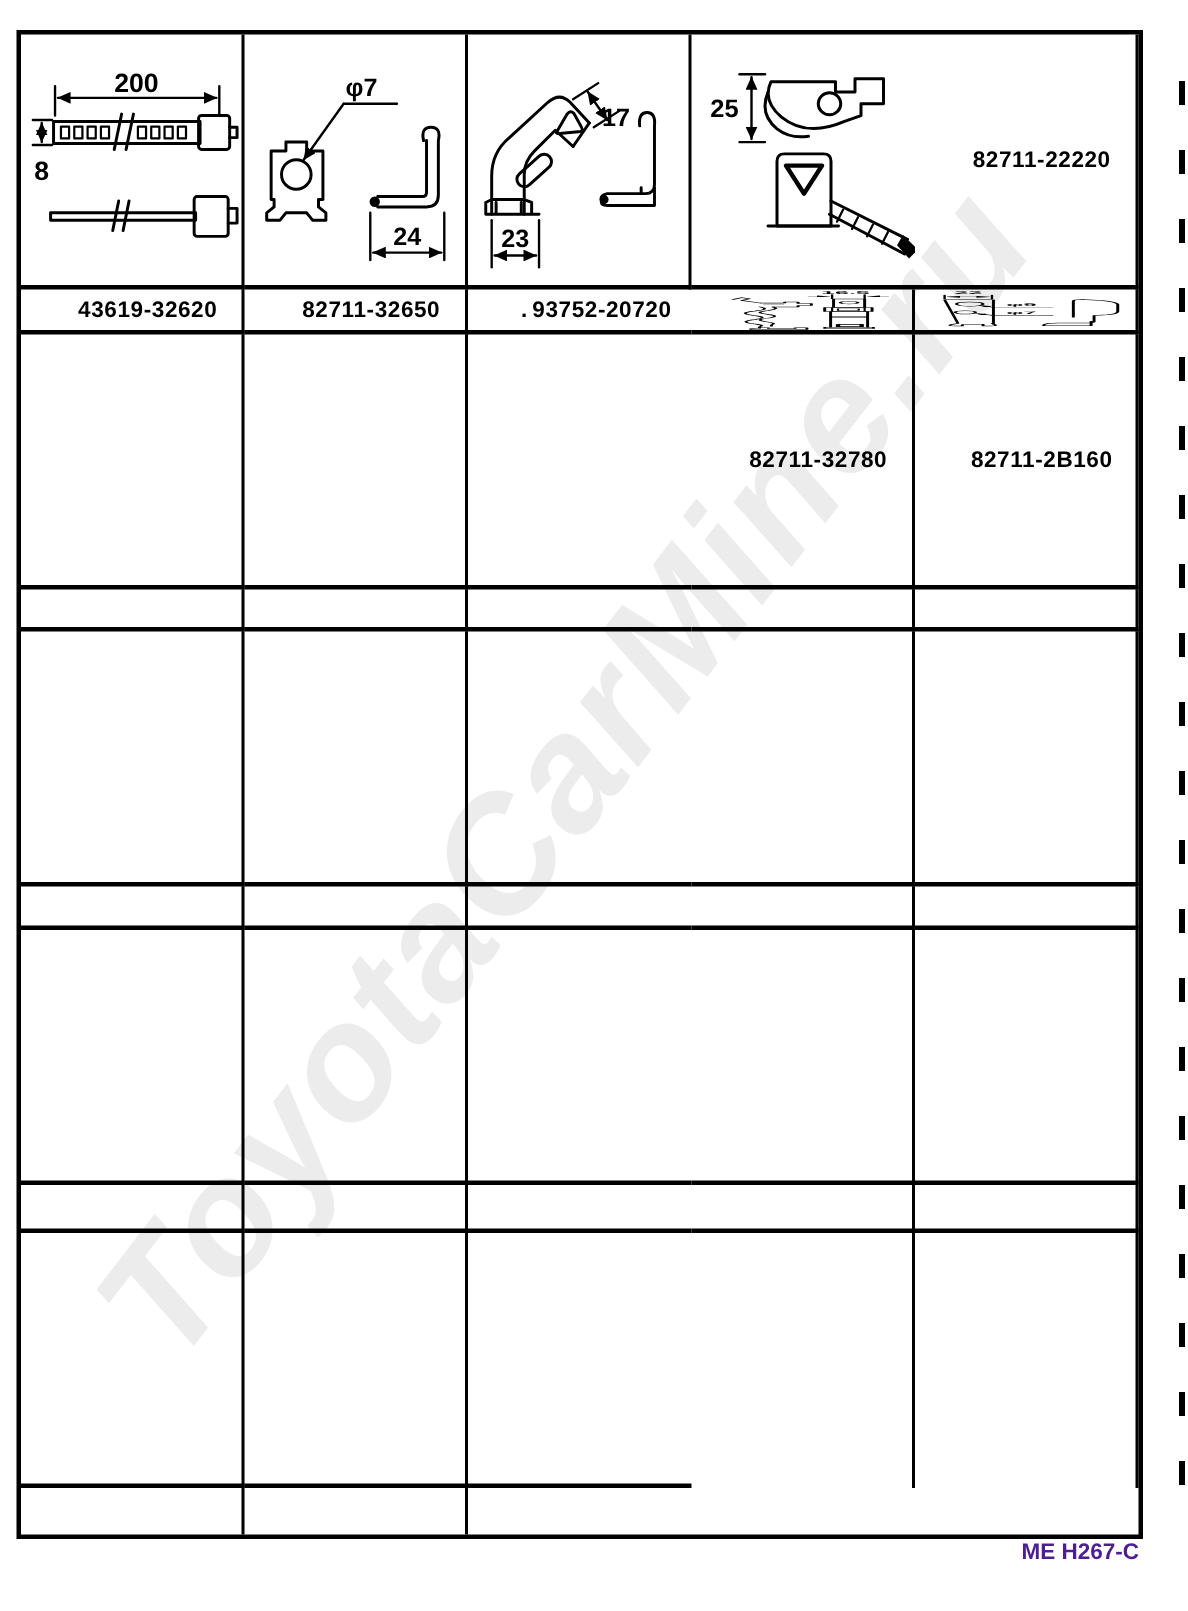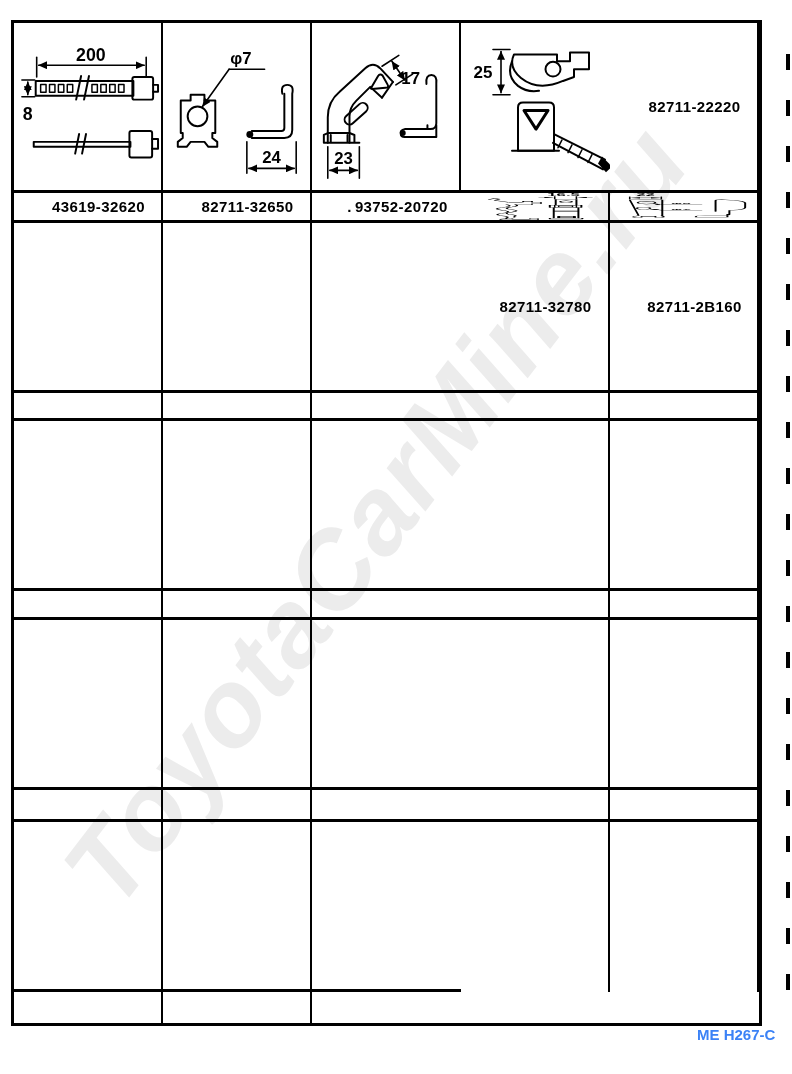--- a/index.html
+++ b/index.html
@@ -18,22 +18,22 @@
        font:bold 15px "Liberation Sans",sans-serif;letter-spacing:.4px;color:#000;padding-left:22px;}
   .plabel .dot{margin-right:3px;font-weight:bold;}
   .cell svg{display:block;width:100%;height:100%;}
   svg .ln{stroke:#000;fill:none;stroke-width:2;stroke-linecap:round;stroke-linejoin:round;}
   svg .dim{stroke-width:1.6;}
   svg .thin{stroke-width:1.5;}
   svg text{stroke:none;fill:#000;font-family:"Liberation Sans",sans-serif;font-weight:bold;}
   svg .t18{font-size:18px;}
   svg .t17{font-size:17px;}
   svg .t16{font-size:16px;}
-  .page-code{position:absolute;left:697px;top:1026px;z-index:2;
-       font:bold 15px "Liberation Sans",sans-serif;color:#3b82f6;}
+  .page-code{position:absolute;left:681px;top:1026px;z-index:2;
+       font:bold 15px "Liberation Sans",sans-serif;color:#4c1d95;}
   .edge-marks{position:absolute;left:786px;top:54px;width:4px;height:966px;z-index:2;
        background:repeating-linear-gradient(to bottom,#000 0 16px,transparent 16px 46px);}
 </style>
 </head>
 <body>
 
 <svg width="0" height="0" style="position:absolute" aria-hidden="true">
   <defs>
     <marker id="ah" markerUnits="userSpaceOnUse" markerWidth="9" markerHeight="8" refX="8.5" refY="4" orient="auto-start-reverse">
       <path d="M0,0 L9,4 L0,8 Z" fill="#000"></path>

